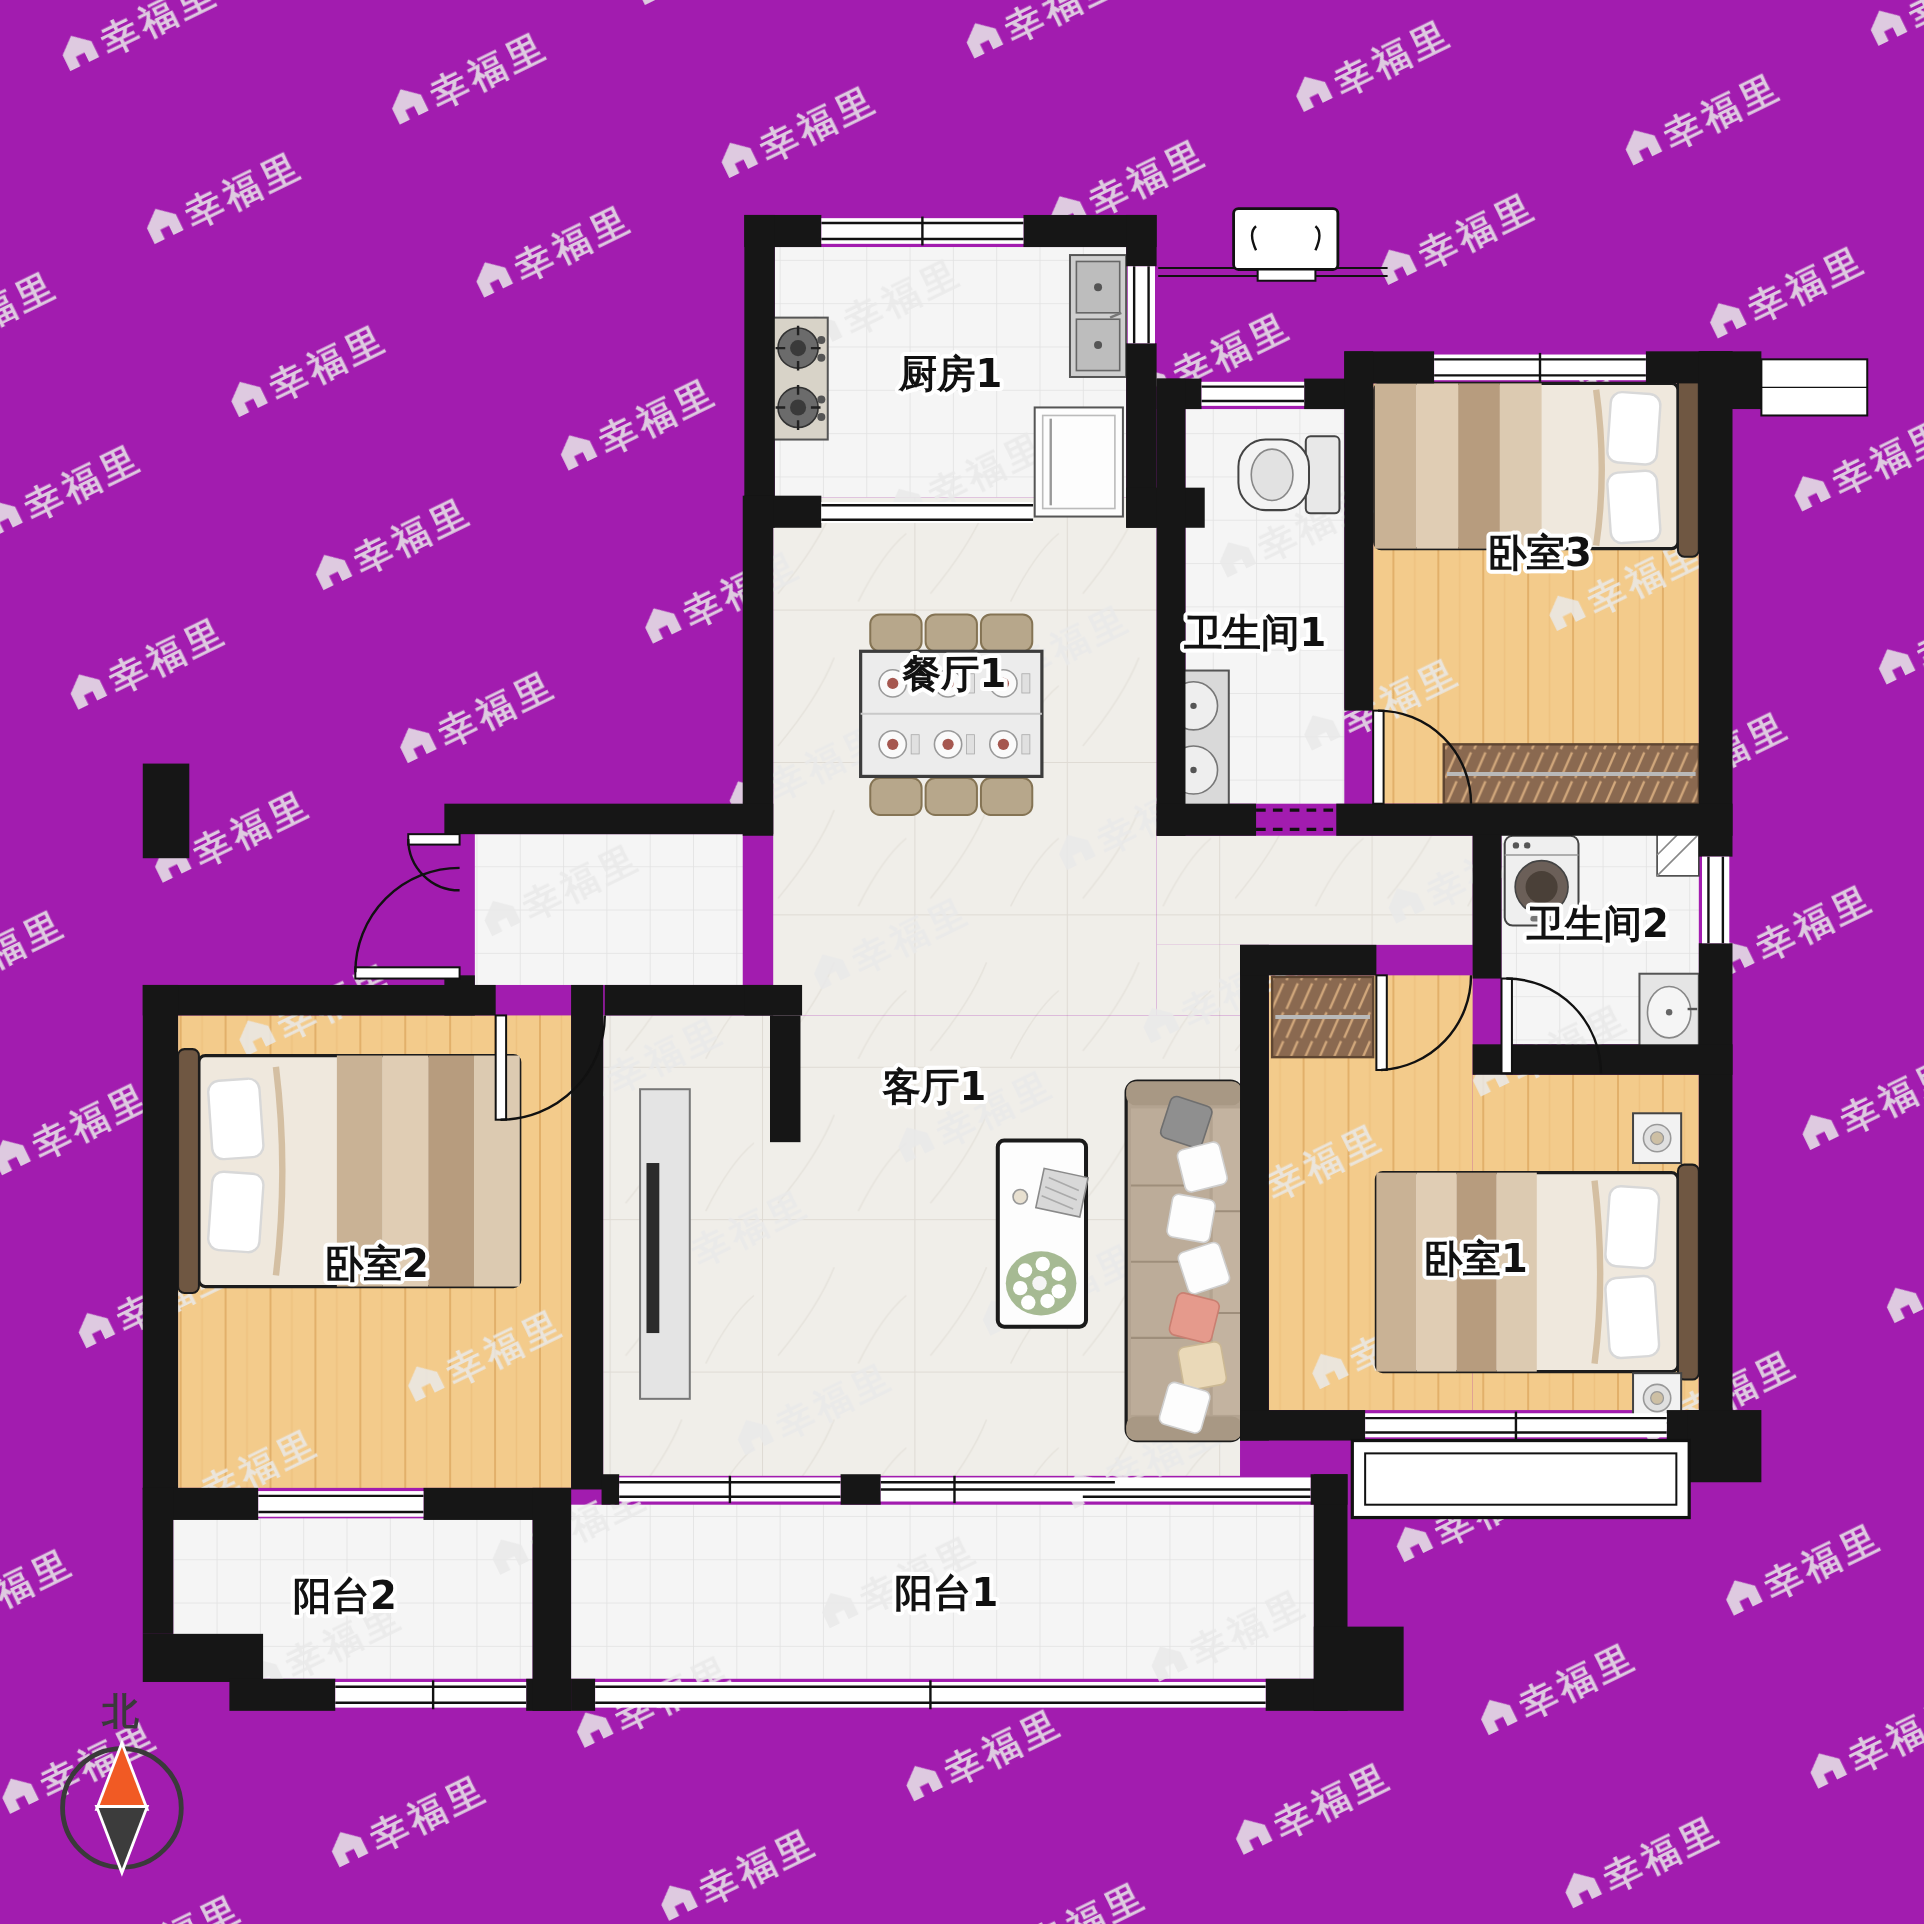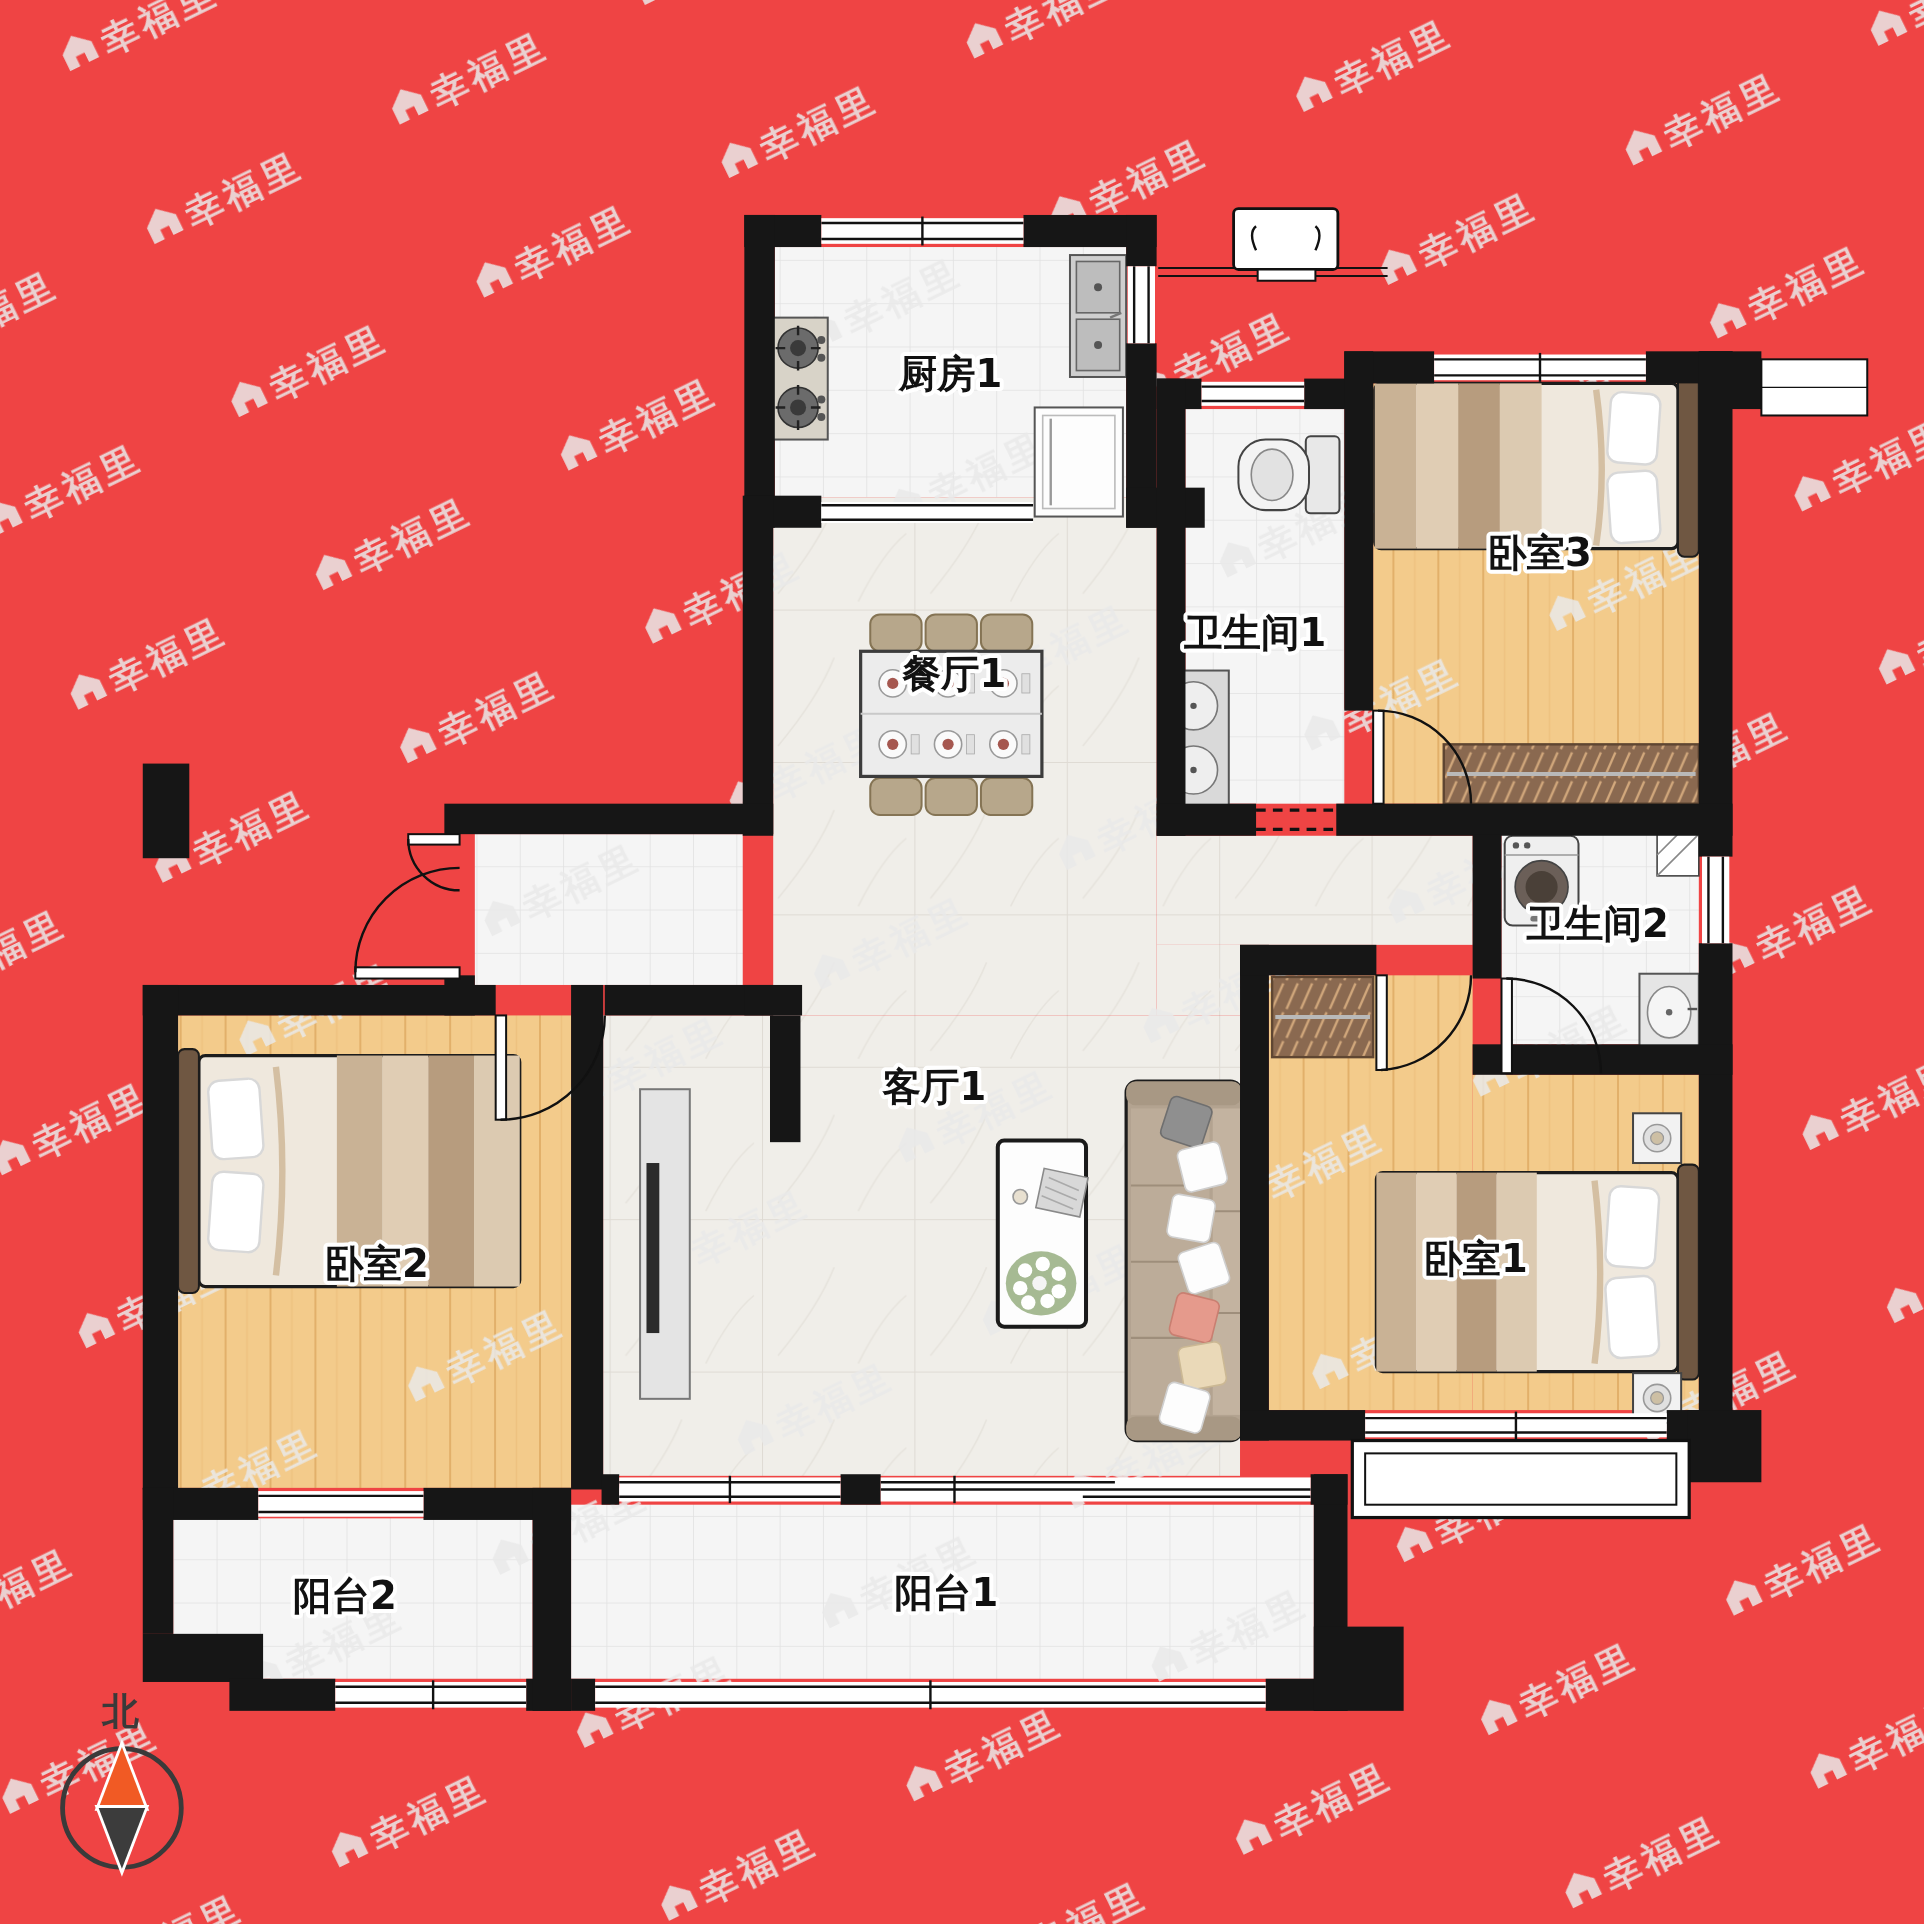--- a/index.html
+++ b/index.html
@@ -1,16 +1,16 @@
 <!DOCTYPE html>
 <html style="font-size:13px"><head>
 <meta charset="utf-8">
 <style>
   html,body{margin:0;padding:0;background:#ffffff;}
-  .canvas{position:relative;width:1925px;height:1925px;background:#ef4444;overflow:hidden;
+  .canvas{position:relative;width:1925px;height:1925px;background:#a21caf;overflow:hidden;
           font-family:"DejaVu Sans","Liberation Sans",sans-serif;}
   svg{position:absolute;left:0;top:0;}
   .room-label{font-family:"DejaVu Sans","Liberation Sans",sans-serif;font-size:48px;font-weight:bold;
               fill:#111;stroke:#fff;stroke-width:10px;paint-order:stroke;stroke-linejoin:round;}
   .north-label{font-family:"DejaVu Sans","Liberation Sans",sans-serif;font-size:46px;font-weight:bold;fill:#3a3a3a;}
   .wm-text{font-family:"DejaVu Sans","Liberation Sans",sans-serif;font-size:46px;font-weight:bold;letter-spacing:6px;}
 </style>
 </head>
 <body>
 

